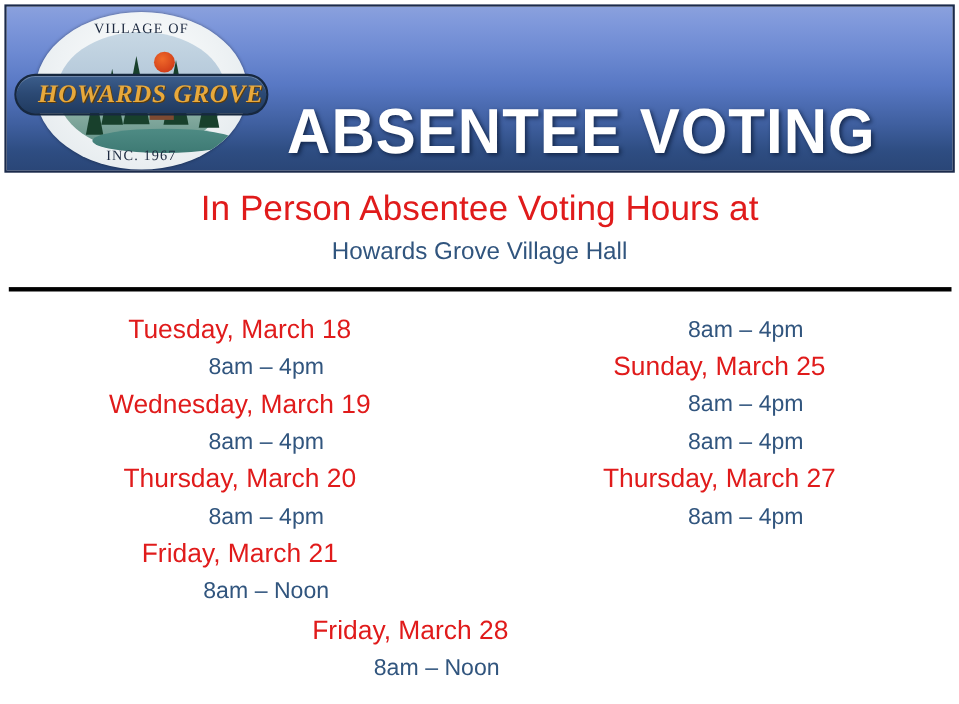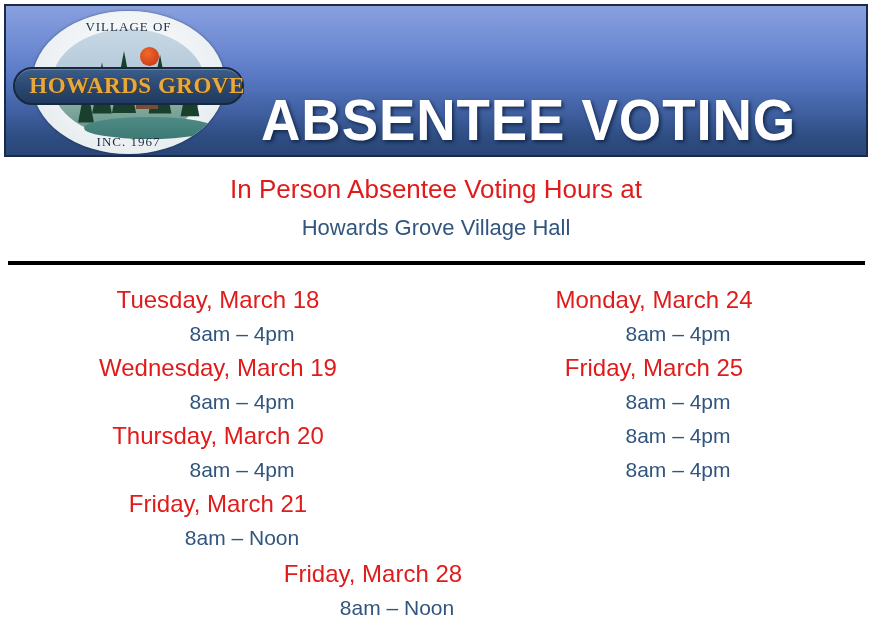--- a/index.html
+++ b/index.html
@@ -129,20 +129,21 @@
     border-radius: 19px;
     background: linear-gradient(to bottom, #3c5e8c 0%, #2c4a75 45%, #203a5f 100%);
     border: 2px solid #17283f;
     box-shadow: inset 0 1px 0 rgba(255,255,255,.25);
     display: flex;
     align-items: center;
     justify-content: center;
   }
   .seal-ribbon-text {
     font-family: "Liberation Serif", serif;
+    font-style: italic;
     font-weight: 700;
     font-size: 23px;
     letter-spacing: .5px;
     color: #e8a93c;
     text-shadow: 1px 1px 0 #5d3d0c;
     white-space: nowrap;
     margin-left: 17px;
   }
 
   
@@ -165,21 +166,21 @@
 
   
   .heading-block {
     position: absolute;
     left: 0;
     top: 170px;
     width: 872px;
     text-align: center;
   }
   .heading-line1 {
-    font-size: 26px;
+    font-size: 32px;
     line-height: 38px;
     color: #e01b1b;
     font-family: "Liberation Sans", sans-serif;
   }
   .heading-line2 {
     font-size: 22px;
     line-height: 40px;
     color: #31557e;
     font-family: "Liberation Sans", sans-serif;
   }
@@ -269,25 +270,25 @@
     <div class="day">Tuesday, March 18</div>
     <div class="time">8am – 4pm</div>
     <div class="day">Wednesday, March 19</div>
     <div class="time">8am – 4pm</div>
     <div class="day">Thursday, March 20</div>
     <div class="time">8am – 4pm</div>
     <div class="day">Friday, March 21</div>
     <div class="time">8am – Noon</div>
   </div>
   <div class="col">
-    <div class="day">Monday, March 24</div>
-    <div class="time">8am – 4pm</div>
-    <div class="day">Friday, March 25</div>
-    <div class="time">8am – 4pm</div>
-    <div class="time">8am – 4pm</div>
+    <div class="time">8am – 4pm</div>
+    <div class="day">Sunday, March 25</div>
+    <div class="time">8am – 4pm</div>
+    <div class="time">8am – 4pm</div>
+    <div class="day">Thursday, March 27</div>
     <div class="time">8am – 4pm</div>
   </div>
 </div>
 
 <div class="footer-entry">
   <div class="day">Friday, March 28</div>
   <div class="time">8am – Noon</div>
 </div>
 
 </body></html>

